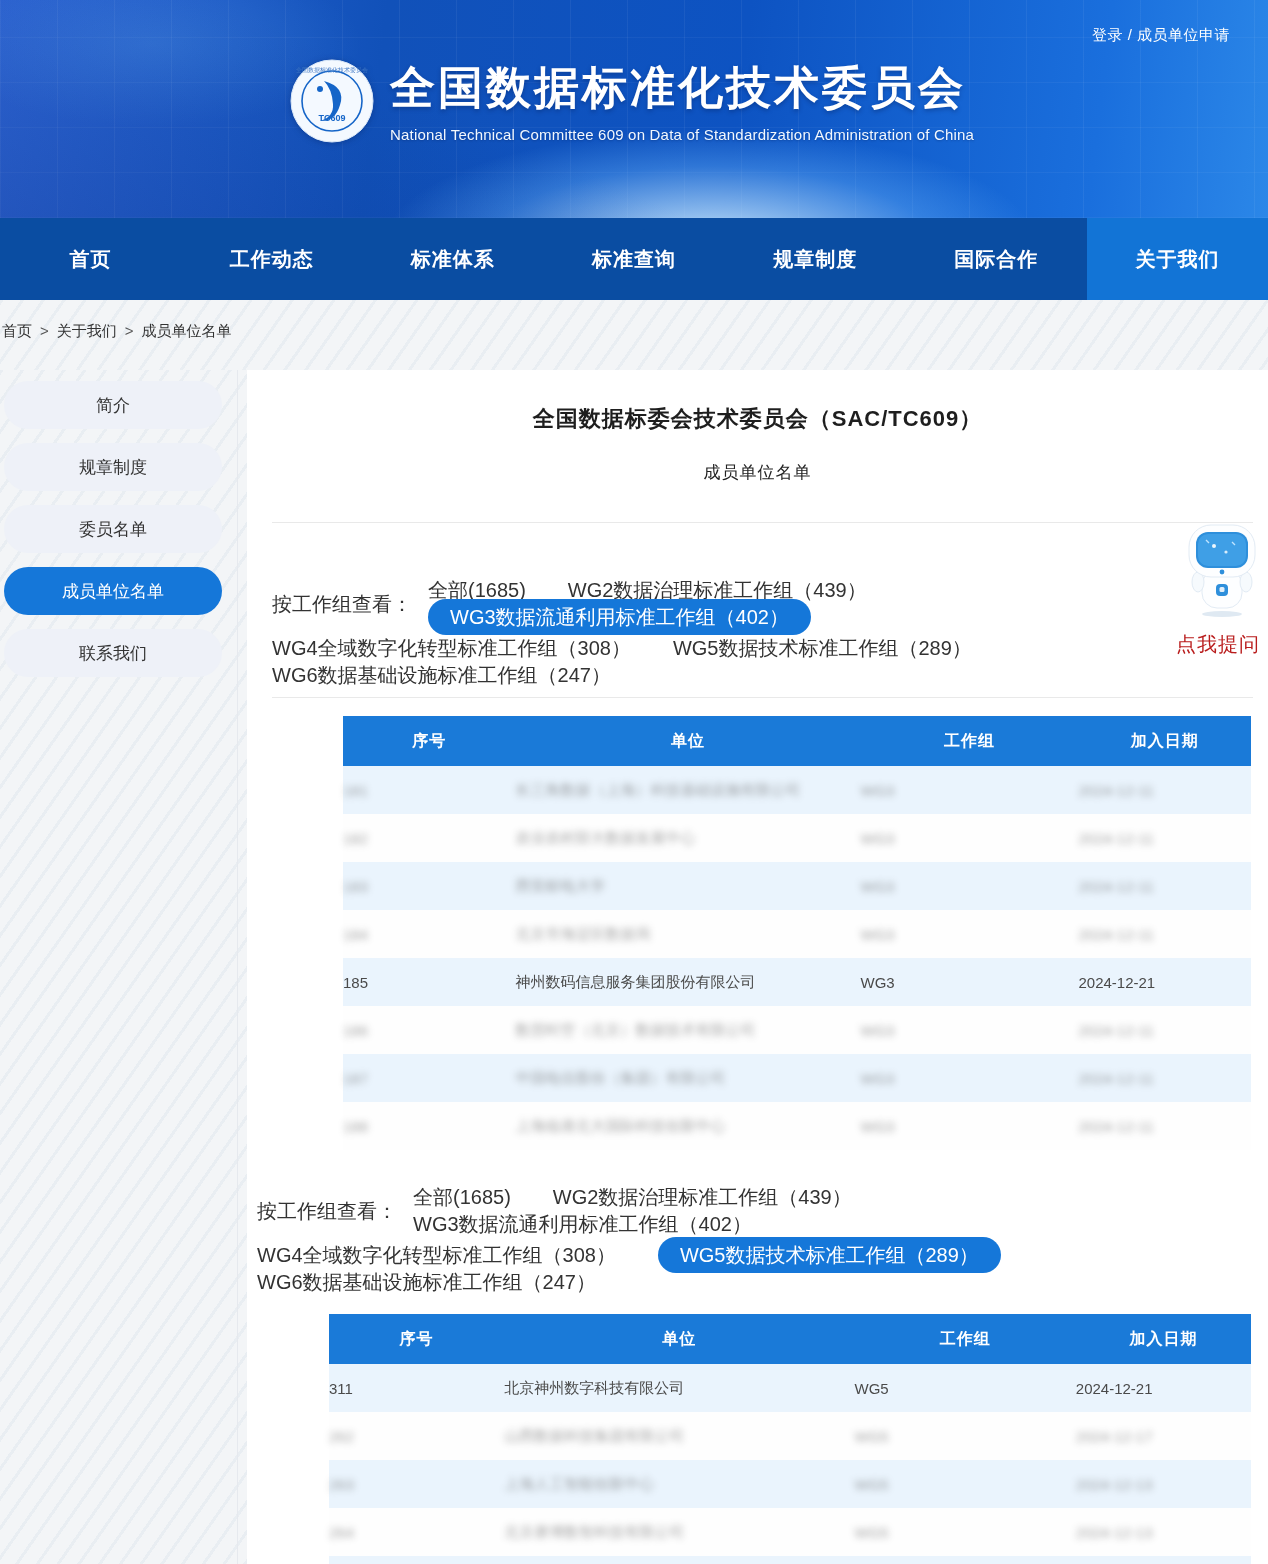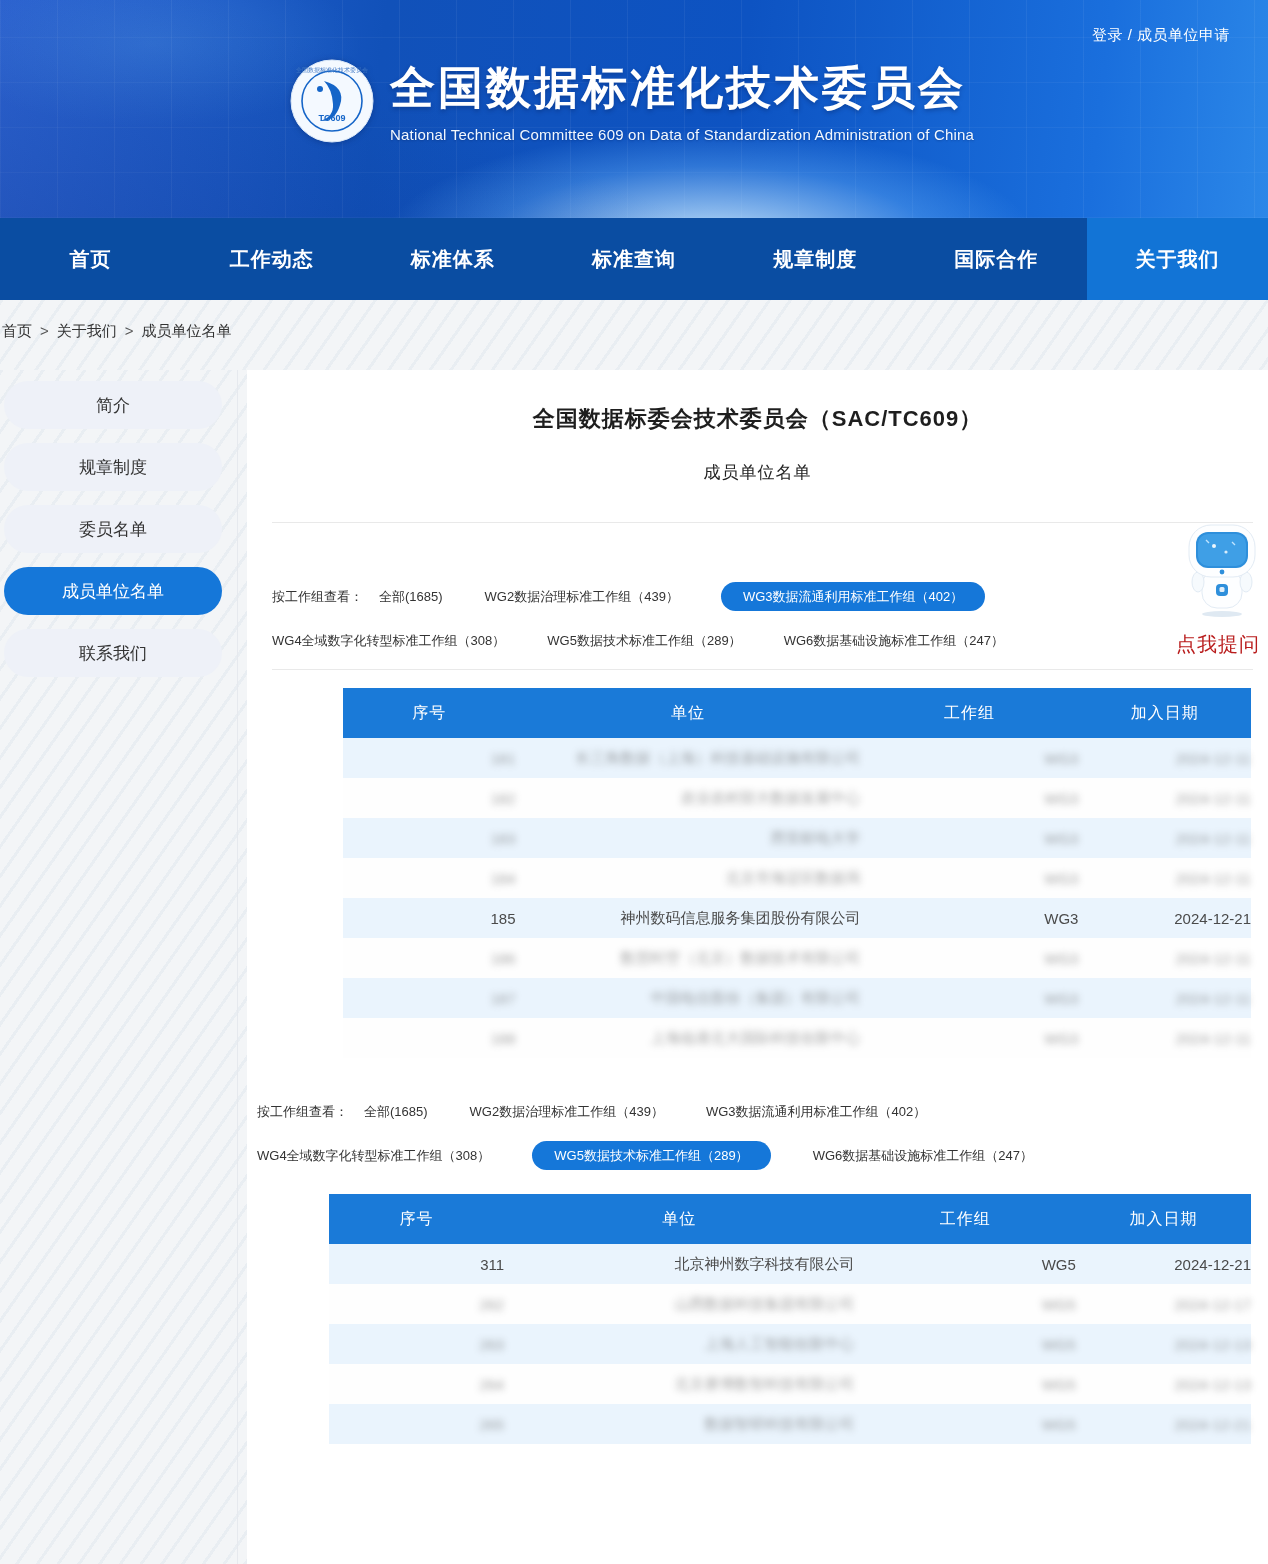--- a/index.html
+++ b/index.html
@@ -48,38 +48,38 @@
   .pill { width:218px; height:48px; margin:0 0 14px 4px; border-radius:25px; background:#eef1f8;
       display:flex; align-items:center; justify-content:center; font-size:17px; color:#333; cursor:pointer; }
   .pill.active { background:#1577d9; color:#fff; }
   .main { flex:1; background:#fff; position:relative; }
 
   .main-title { margin-top:34px; text-align:center; font-size:22px; font-weight:600; color:#1e1e1e; letter-spacing:1px; }
   .main-sub { margin-top:27px; text-align:center; font-size:17px; color:#222; letter-spacing:1px; }
   .hr { border:none; border-top:1px solid #e9e9e9; margin:38px 15px 0 25px; }
   .hr.hr2 { margin-top:8px; }
 
-  .filters { padding:0 15px 0 25px; font-size:13px; color:#333; }
+  .filters { padding:0 15px 0 25px; font-size:20px; color:#333; }
   .sec2 .filters { padding-left:10px; }
   .fline { display:flex; align-items:center; min-height:40px; flex-wrap:nowrap; }
   .fline1 { margin-top:54px; }
   .fline2 { margin-top:4px; }
   .sec2 .fline1 { margin-top:34px; }
   .flabel { margin-right:16px; white-space:nowrap; }
   .filter { margin-right:42px; white-space:nowrap; cursor:pointer; }
   .filter.selected { background:#1577d9; color:#fff; padding:7px 22px; border-radius:19px; }
 
   table.member-table { border-collapse:collapse; margin-top:18px; table-layout:fixed; }
   .t1 { margin-left:96px; width:908px; }
   .t2 { margin-left:82px; width:922px; margin-top:40px; }
-  .member-table th { background:#1a7ad8; color:#fff; font-weight:400; height:50px; font-size:16px;
+  .member-table th { background:#1a7ad8; color:#fff; font-weight:700; height:50px; font-size:16px;
       text-align:center; letter-spacing:1px; }
   .member-table col.c1 { width:19%; } .member-table col.c2 { width:38%; }
   .member-table col.c3 { width:24%; } .member-table col.c4 { width:19%; }
-  .member-table td { height:40px; text-align:right; font-size:15px; color:#4a4a4a;margin-top:14px; }
+  .member-table td { height:48px; text-align:left; font-size:15px; color:#4a4a4a;margin-top:14px; }
   .member-table tbody tr:nth-child(odd) td { background:#eaf4fd; }
   .member-table tbody tr:nth-child(even) td { background:#fefefe; }
   tr.blurred td span { filter:blur(3.5px); opacity:.6; color:#666; }
 
   
   .robot { position:absolute; left:1186px; top:524px; width:72px; height:94px; cursor:pointer; z-index:5; }
   .robot-label { position:absolute; left:1172px; top:631px; width:92px; text-align:center;
       color:#b91c1c; font-size:20px; letter-spacing:1px; cursor:pointer; z-index:5; }
 </style>
 </head>

